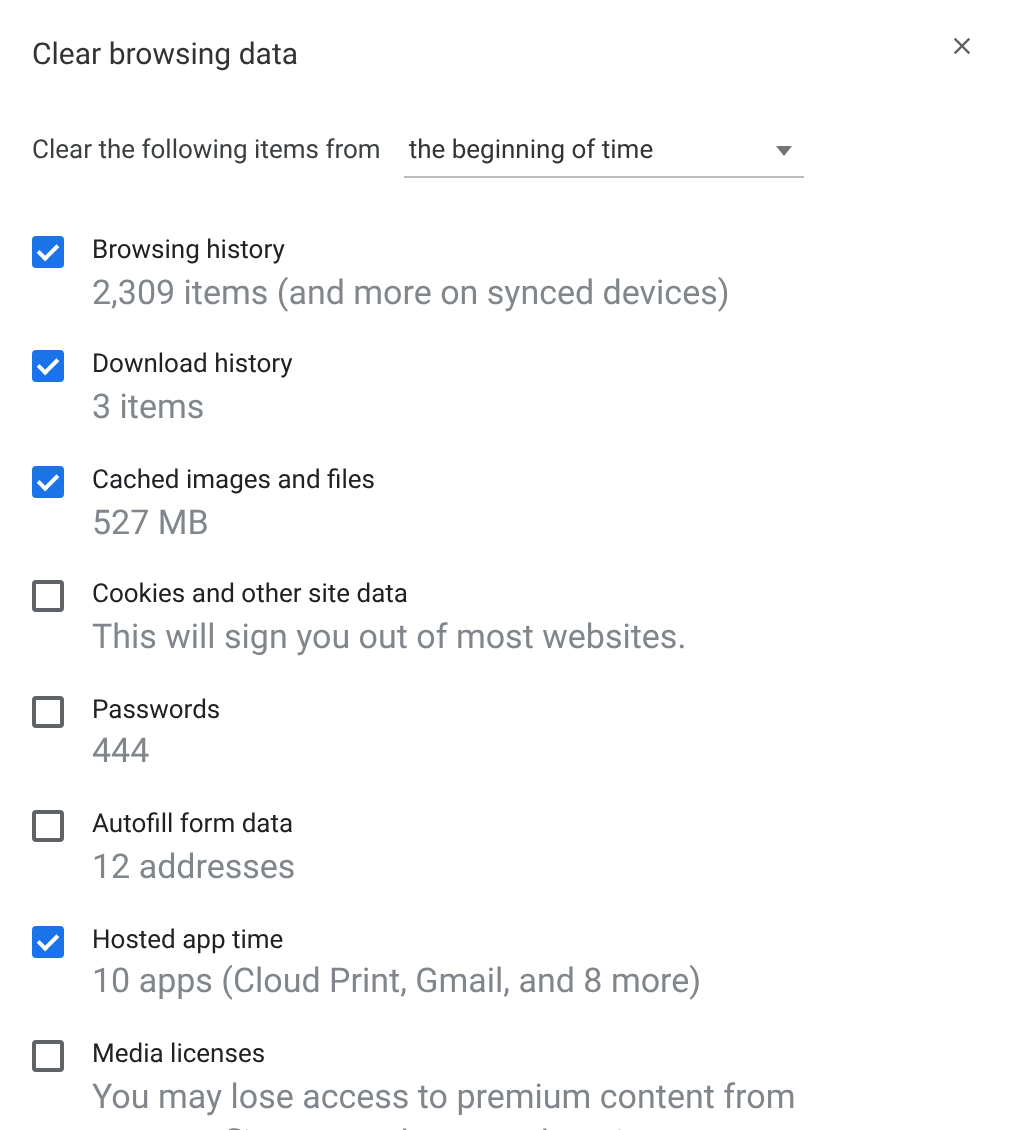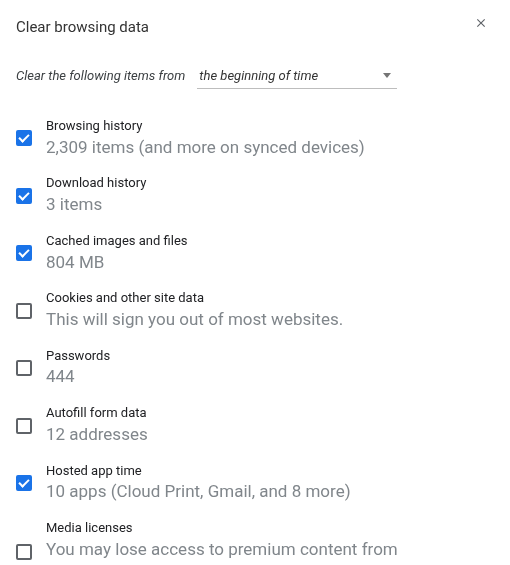--- a/index.html
+++ b/index.html
@@ -33,21 +33,20 @@
     color: #5f6368;
   }
   .close-btn svg { width: 14px; height: 14px; }
   .range-row {
     margin-top: 28px;
     display: flex;
     align-items: baseline;
     gap: 12px;
     font-size: 13px;
     color: #3c4043;
-    font-style: italic;
   }
   .dropdown {
     flex: 0 0 auto;
     display: flex;
     align-items: center;
     padding: 4px 6px 5px 2px;
     border-bottom: 1px solid #bdbdbd;
     cursor: pointer;
     min-width: 200px;
     justify-content: space-between;
@@ -60,21 +59,21 @@
     border-right: 4px solid transparent;
     border-top: 5px solid #757575;
   }
   .items {
     margin-top: 20px;
     display: flex;
     flex-direction: column;
   }
   .item {
     display: flex;
-    align-items: center;
+    align-items: flex-start;
     gap: 14px;
     padding: 8px 0;
   }
   .checkbox {
     width: 16px;
     height: 16px;
     border: 2px solid #5f6368;
     border-radius: 2px;
     flex: 0 0 auto;
     margin-top: 1px;
@@ -170,21 +169,21 @@
         <div class="checkbox checked"></div>
         <div class="item-text">
           <div class="item-title">Download history</div>
           <div class="item-sub">3 items</div>
         </div>
       </div>
       <div class="item">
         <div class="checkbox checked"></div>
         <div class="item-text">
           <div class="item-title">Cached images and files</div>
-          <div class="item-sub">804 MB</div>
+          <div class="item-sub">527 MB</div>
         </div>
       </div>
       <div class="item">
         <div class="checkbox"></div>
         <div class="item-text">
           <div class="item-title">Cookies and other site data</div>
           <div class="item-sub">This will sign you out of most websites.</div>
         </div>
       </div>
       <div class="item">

